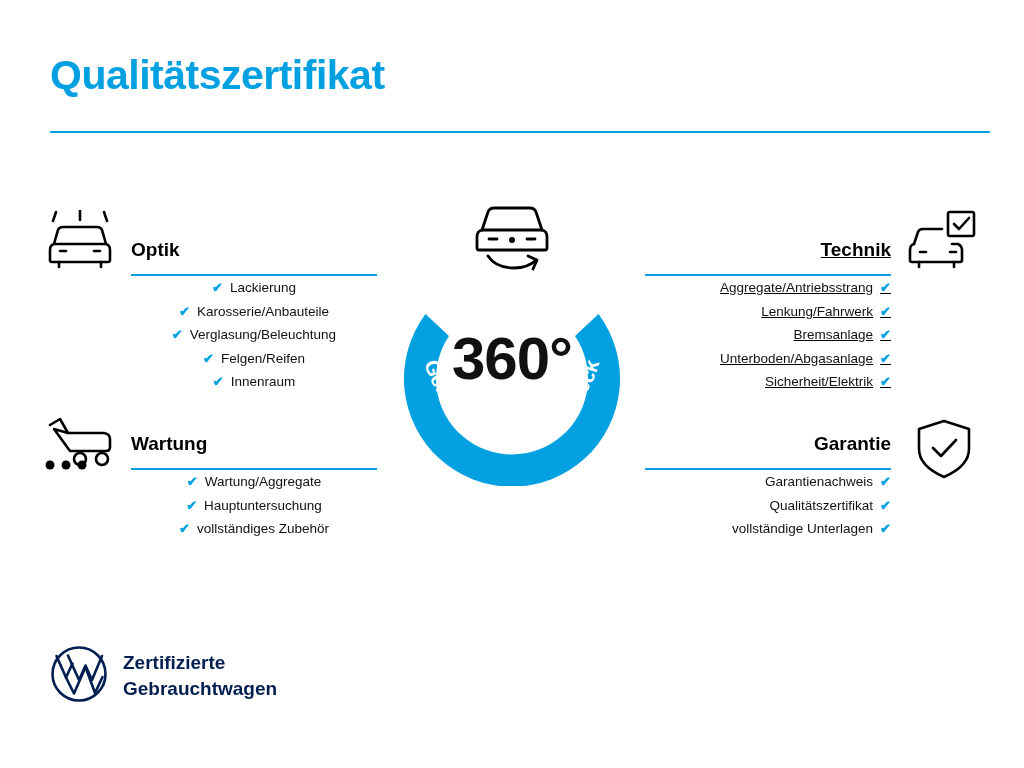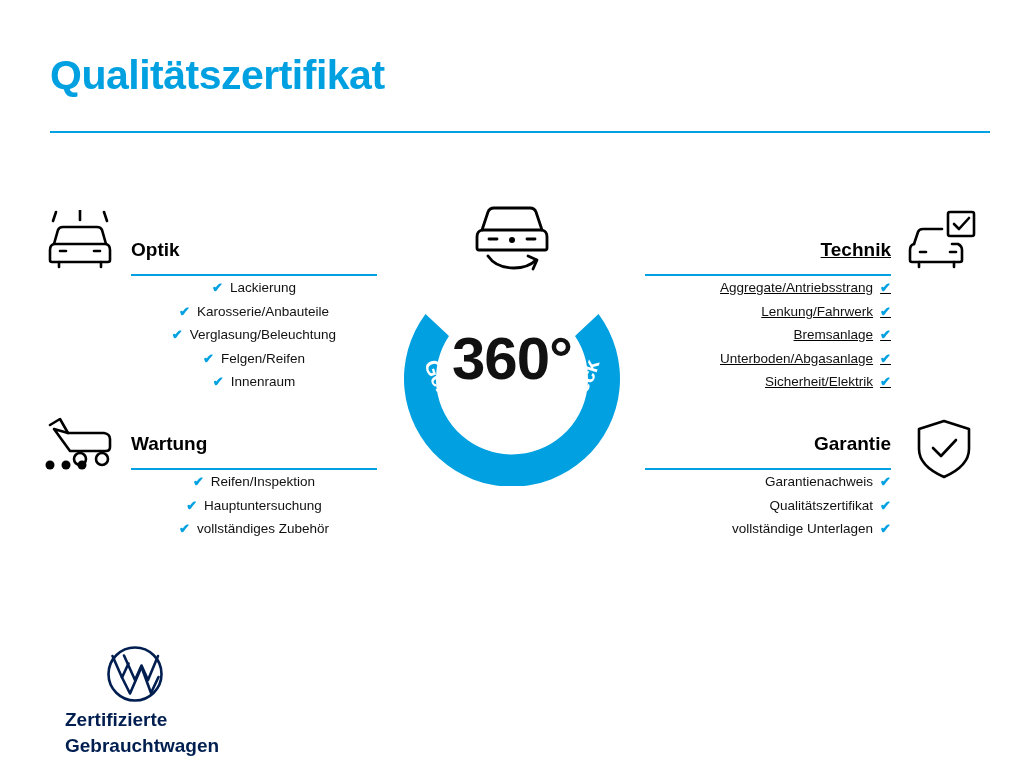--- a/index.html
+++ b/index.html
@@ -136,21 +136,20 @@
     top: 0px;
   }
 
   
   .footer {
     position: absolute;
     left: 50px;
     top: 645px;
     display: flex;
     align-items: center;
-    flex-direction: column;
   }
   .footer-text {
     margin-left: 15px;
     font-size: 19px;
     font-weight: bold;
     color: #001e50;
     line-height: 26px;
   }
 </style>
 </head>
@@ -200,21 +199,21 @@
       <circle cx="38" cy="50" r="4.5" fill="#000" stroke="none"></circle>
     </svg>
   </div>
 
   <div class="section col-left" id="sec-wartung">
     <div class="section-head">
       <div class="section-title">Wartung</div>
       <div class="section-rule"></div>
     </div>
     <ul class="list">
-      <li><span class="check">✔</span><span>Reifen/Inspektion</span></li>
+      <li><span class="check">✔</span><span>Wartung/Aggregate</span></li>
       <li><span class="check">✔</span><span>Hauptuntersuchung</span></li>
       <li><span class="check">✔</span><span>vollständiges Zubehör</span></li>
     </ul>
   </div>
 
   <div class="sec-icon" id="icon-technik">
     <svg width="70" height="62" viewBox="0 0 70 62" fill="none" stroke="#000" stroke-width="2.6" stroke-linecap="round" stroke-linejoin="round">
       <rect x="40" y="2" width="26" height="24" rx="2"></rect>
       <path d="M46 14 L51 19 L61 8"></path>
       <path d="M6 34 L10 22 Q11 19 15 19 L34 19"></path>

